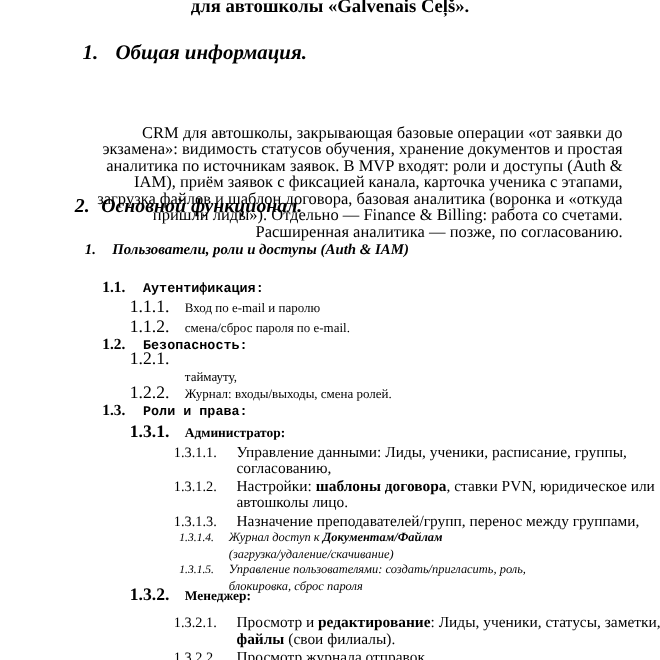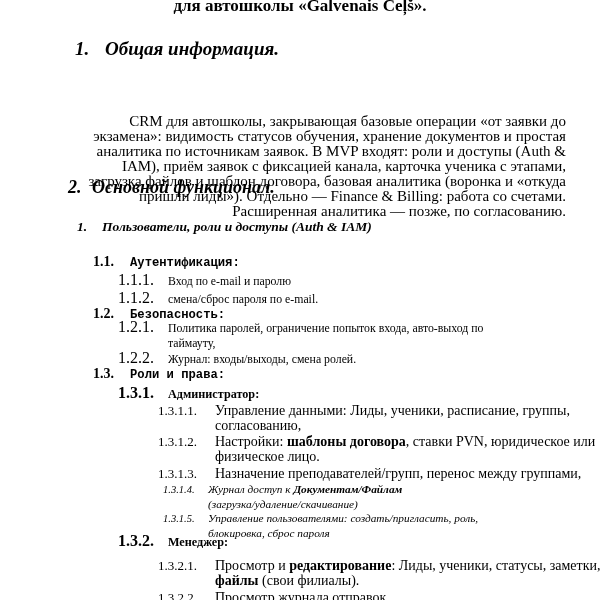--- a/index.html
+++ b/index.html
@@ -96,21 +96,21 @@
     <span class="txt"><span>смена/сброс пароля по e-mail.</span></span>
   </div>
 
   <div class="li l2" style="top:290px">
     <span class="num">1.2.</span>
     <span class="txt"><b>Безопасность:</b></span>
   </div>
 
   <div class="li l3" style="top:303px">
     <span class="num">1.2.1.</span>
-    <span class="txt"><span>Политика паролей, ограничение попыток входа, авто-выход по</span><br><span>таймауту,</span></span>
+    <span class="txt"><br><span>таймауту,</span></span>
   </div>
 
   <div class="li l3" style="top:334px">
     <span class="num">1.2.2.</span>
     <span class="txt"><span>Журнал: входы/выходы, смена ролей.</span></span>
   </div>
 
   <div class="li l2" style="top:350px">
     <span class="num">1.3.</span>
     <span class="txt"><b>Роли и права:</b></span>
@@ -121,21 +121,21 @@
     <span class="txt"><b>Администратор:</b></span>
   </div>
 
   <div class="li l4" style="top:387px">
     <span class="num">1.3.1.1.</span>
     <span class="txt"><span>Управление данными: Лиды, ученики, расписание, группы,</span><br><span>согласованию,</span></span>
   </div>
 
   <div class="li l4" style="top:418px">
     <span class="num">1.3.1.2.</span>
-    <span class="txt"><span>Настройки: </span><b>шаблоны договора</b><span>, ставки PVN, юридическое или</span><br><span>физическое лицо.</span></span>
+    <span class="txt"><span>Настройки: </span><b>шаблоны договора</b><span>, ставки PVN, юридическое или</span><br><span>автошколы лицо.</span></span>
   </div>
 
   <div class="li l4" style="top:450px">
     <span class="num">1.3.1.3.</span>
     <span class="txt"><span>Назначение преподавателей/групп, перенос между группами,</span></span>
   </div>
 
   <div class="li l4 sm" style="top:466px">
     <span class="num">1.3.1.4.</span>
     <span class="txt"><span>Журнал доступ к </span><b>Документам/Файлам</b><br><span>(загрузка/удаление/скачивание)</span></span>

